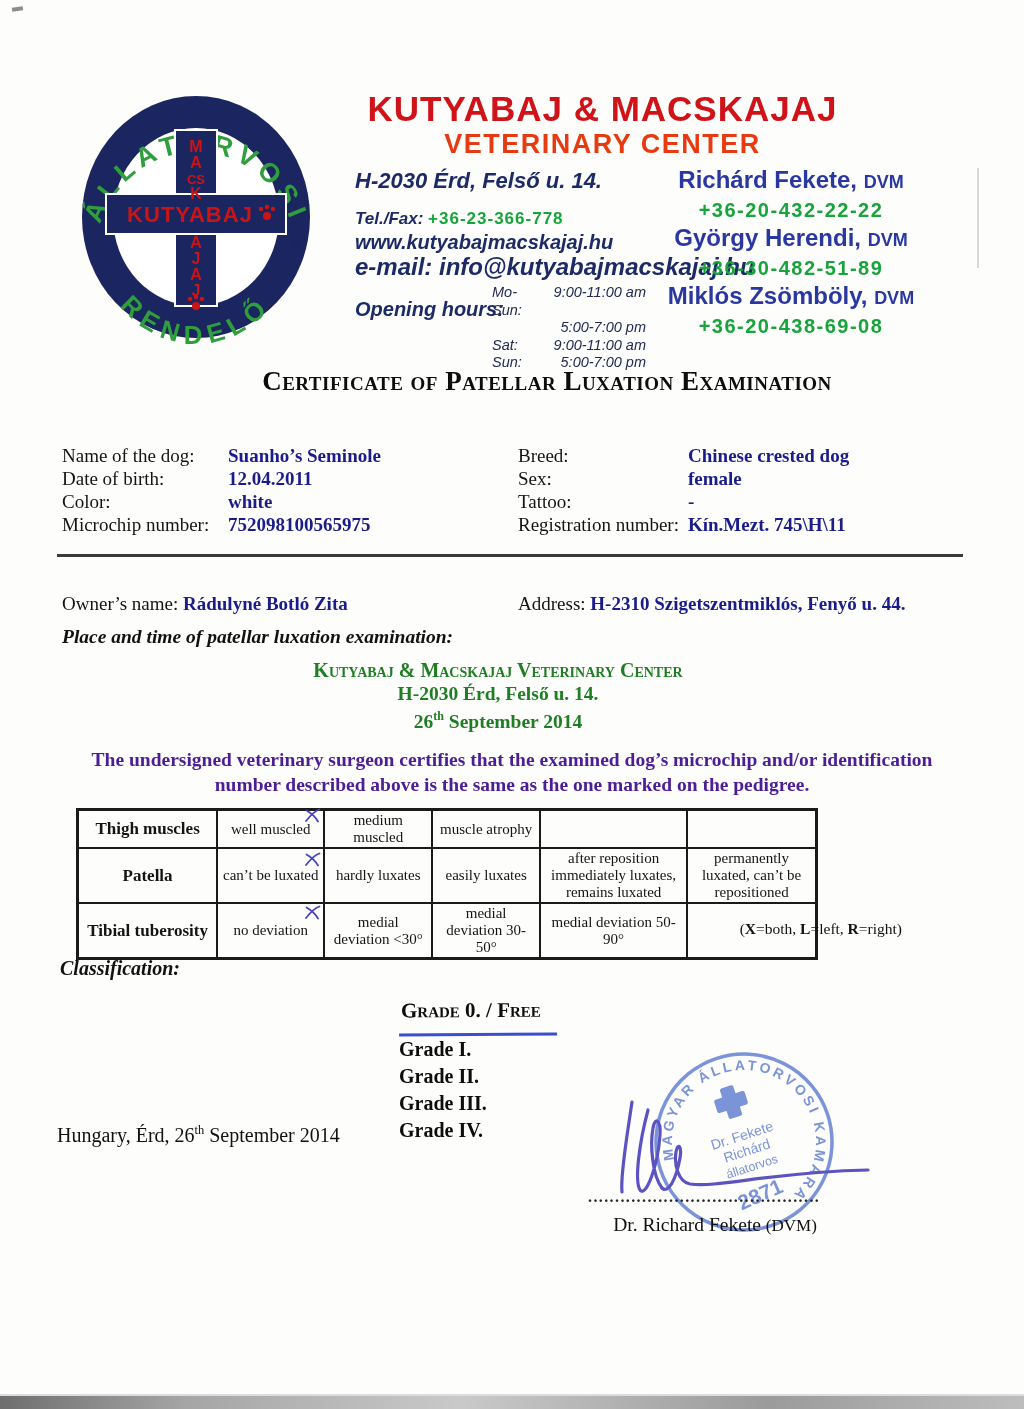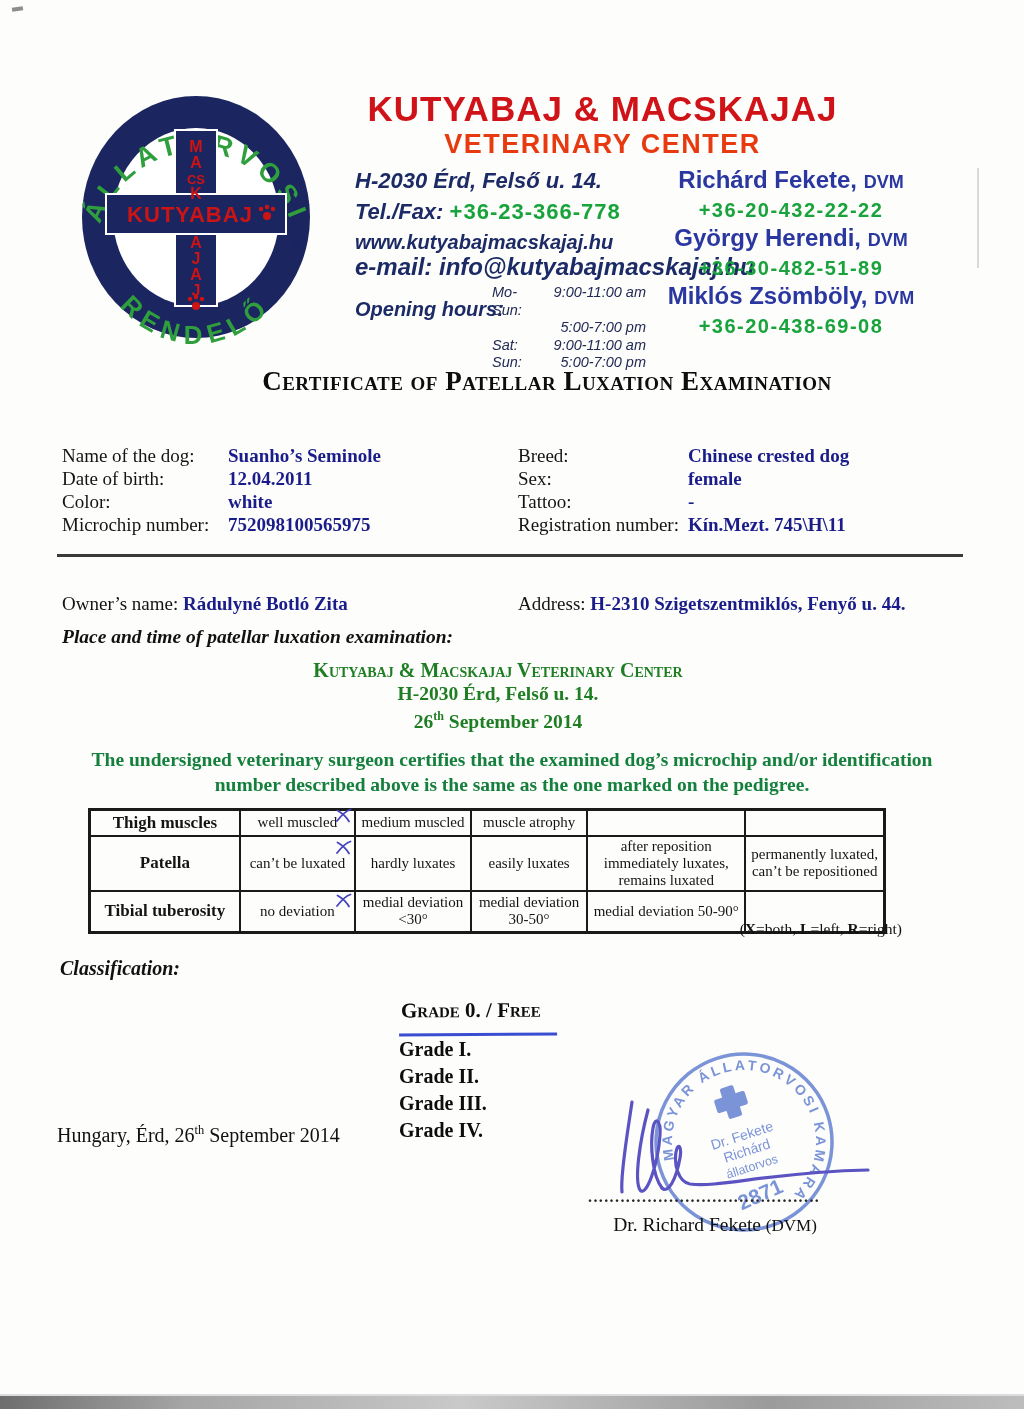--- a/index.html
+++ b/index.html
@@ -10,21 +10,21 @@
   }
   .abs{position:absolute;}
   
   .brand{left:350px;top:90px;width:505px;text-align:center;}
   .brand-1{font-family:"Liberation Sans",sans-serif;font-weight:bold;font-size:35px;
            color:#d01318;letter-spacing:1px;line-height:38px;}
   .brand-2{font-family:"Liberation Sans",sans-serif;font-weight:bold;font-size:27px;
            color:#e73a10;letter-spacing:1.5px;line-height:32px;}
   .contact{font-family:"Liberation Sans",sans-serif;font-style:italic;font-weight:bold;color:#1c2a66;}
   .c-addr{left:355px;top:168px;font-size:22px;}
-  .c-tel{left:355px;top:199px;font-size:22px;}
+  .c-tel{left:355px;top:209px;font-size:17px;}
   .c-tel .green{color:#18a33c;font-style:normal;letter-spacing:1px;}
   .c-www{left:355px;top:231px;font-size:20px;}
   .c-mail{left:355px;top:253px;font-size:24px;}
   .c-open{left:355px;top:282px;font-size:20px;margin-top:16px;}
   .hours{left:492px;top:284px;font-family:"Liberation Sans",sans-serif;font-style:italic;
          color:#222a55;font-size:14.5px;}
   .hours .hrow{display:flex;line-height:17.5px;}
   .hours .hday{width:52px;}
   .hours .htime{width:102px;text-align:right;}
   .doctors{left:652px;top:166px;width:278px;text-align:center;font-family:"Liberation Sans",sans-serif;font-weight:bold;}
@@ -46,23 +46,23 @@
   .hr1{left:57px;top:554px;width:906px;height:3px;background:#3a3a3a;}
   .ownerrow{left:62px;top:585px;width:910px;font-size:19px;margin-top:8px;}
   .ownerrow .addr{position:absolute;left:456px;top:0;}
   .exam-head{left:62px;top:626px;font-size:19.5px;font-weight:bold;font-style:italic;}
   .examblock{left:48px;top:659px;width:900px;text-align:center;color:#1f7d24;font-weight:bold;}
   .exam-name{font-variant:small-caps;font-size:20px;line-height:23px;}
   .exam-addr{font-size:19.5px;line-height:23px;}
   .exam-date{font-size:19.5px;line-height:23px;}
   sup{font-size:0.62em;}
   .statement{left:52px;top:747px;width:920px;text-align:center;font-weight:bold;
-             font-size:19.5px;line-height:25px;color:#15803d;}
-  
-  table.extab{left:88px;top:808px;width:798px;border-collapse:collapse;position:absolute;
+             font-size:19.5px;line-height:25px;color:#4c1d95;}
+  
+  table.extab{left:76px;top:808px;width:742px;border-collapse:collapse;position:absolute;
               border:3px solid #1a1a1a;table-layout:fixed;}
   table.extab td,table.extab th{border:2px solid #1a1a1a;text-align:center;vertical-align:middle;
               font-size:15px;padding:1px 3px;position:relative;font-weight:normal;color:#141414;}
   table.extab th{font-weight:bold;font-size:17px;}
   tr.r1{height:26px;} tr.r2{height:52px;} tr.r3{height:42px;}
   .penmark{position:absolute;right:2px;top:-4px;}
   .legend{left:600px;top:920px;width:302px;text-align:right;font-size:15.5px;}
   .legend b{font-weight:bold;}
   
   .class-label{left:60px;top:957px;font-size:20px;font-weight:bold;font-style:italic;text-align:center;}

